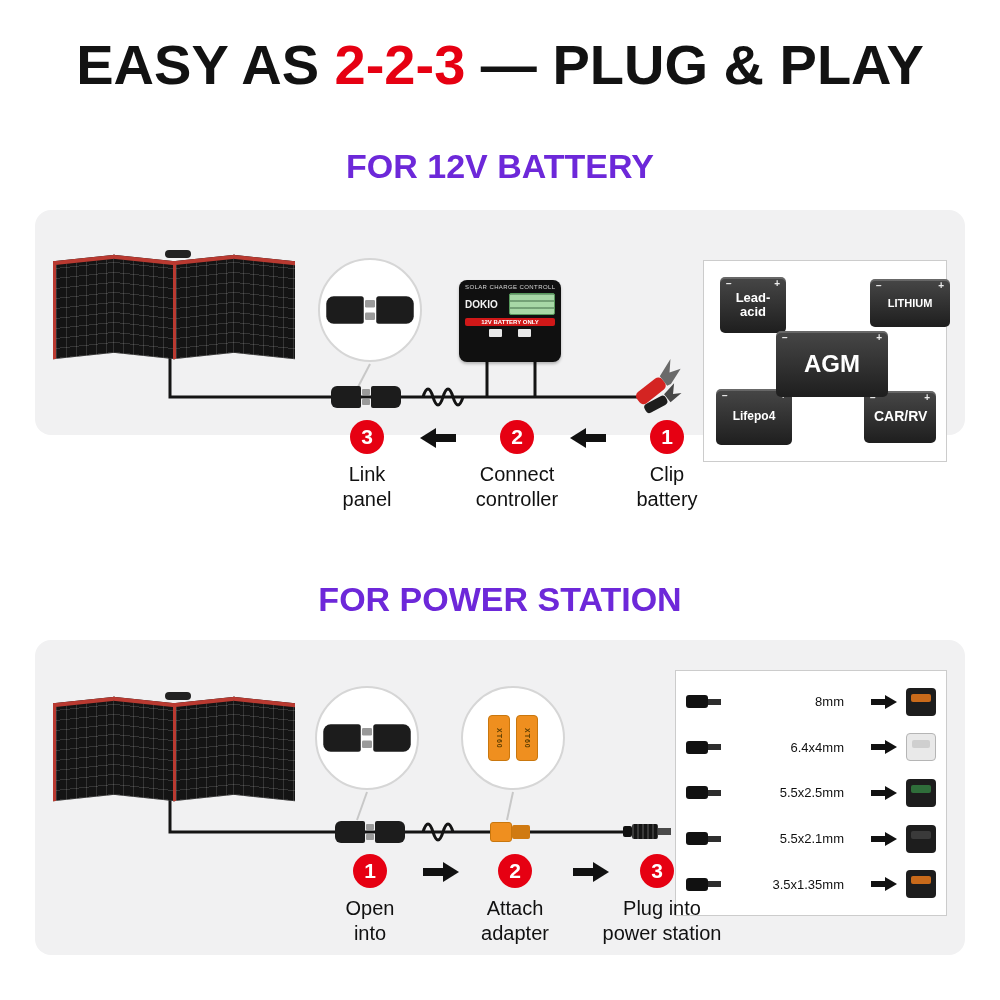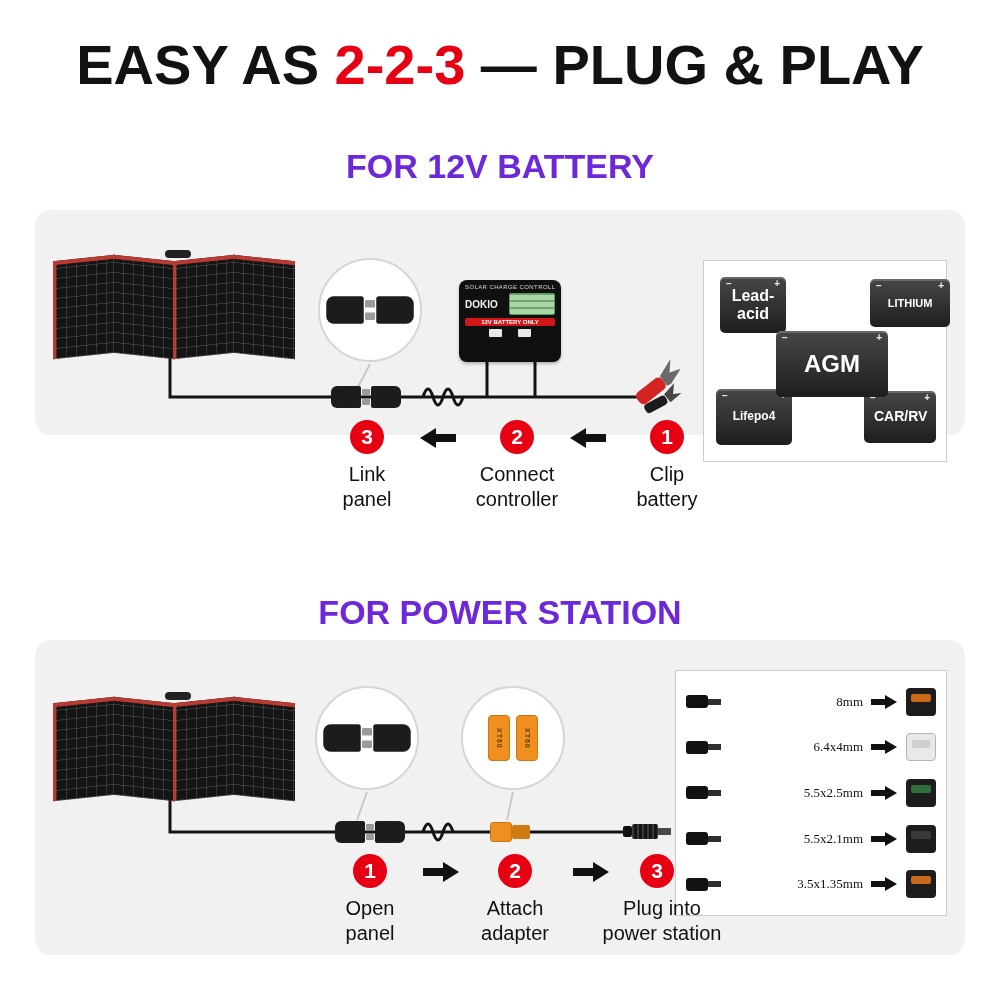--- a/index.html
+++ b/index.html
@@ -6,21 +6,21 @@
   html,body{width:1000px;height:1000px;background:#fff;font-family:"Liberation Sans",sans-serif;overflow:hidden;}
   .page{position:absolute;left:0;top:0;width:1000px;height:1000px;}
 
   
   .title{position:absolute;top:32px;left:0;width:100%;text-align:center;
          font-size:56px;font-weight:bold;color:#121212;letter-spacing:0;}
   .title .hl{color:#e60012;}
   .section-heading{position:absolute;width:100%;text-align:center;font-size:34px;
          font-weight:bold;color:#6d28d9;}
   #heading-battery{top:147px;}
-  #heading-power{top:593px;}
+  #heading-power{top:580px;}
 
   
   .card{position:absolute;left:35px;width:930px;background:#f1f1f2;border-radius:16px;}
   #card-battery{top:210px;height:225px;}
   #card-power{top:640px;height:315px;}
   .wire-svg{position:absolute;left:0;top:0;z-index:1;}
   .wire{stroke:#141414;stroke-width:3;fill:none;}
   .tail{stroke:#c8c8c8;stroke-width:2;}
 
   
@@ -69,21 +69,21 @@
 
   
   .battery-box{position:absolute;left:668px;top:50px;width:244px;height:202px;background:#fff;
     border:1px solid #cccccc;z-index:2;}
   .bat{position:absolute;background:linear-gradient(180deg,#474747,#1e1e1e);color:#fff;border-radius:5px;
     display:flex;align-items:center;justify-content:center;text-align:center;font-weight:bold;
     box-shadow:inset 0 2px 0 rgba(255,255,255,.18);}
   .bat::before{content:"−";position:absolute;left:6px;top:1px;font-size:10px;color:#eee;font-weight:bold;}
   .bat::after{content:"+";position:absolute;right:6px;top:1px;font-size:10px;color:#eee;font-weight:bold;}
   .bat .bat-label{display:block;width:52px;line-height:1.1;}
-  .b1{left:16px;top:16px;width:66px;height:56px;font-size:16px;}
+  .b1{left:16px;top:16px;width:66px;height:56px;font-size:13px;}
   .b2{left:166px;top:18px;width:80px;height:48px;font-size:11px;}
   .b3{left:72px;top:70px;width:112px;height:66px;font-size:24px;z-index:2;}
   .b3 .bat-label{width:100px;}
   .b4{left:12px;top:128px;width:76px;height:56px;font-size:12px;}
   .b5{left:160px;top:130px;width:72px;height:52px;font-size:14px;}
 
   
   .step-circle{position:absolute;width:34px;height:34px;border-radius:50%;background:#e60012;color:#fff;
     font-size:21px;font-weight:bold;display:flex;align-items:center;justify-content:center;z-index:4;}
   .step-label{position:absolute;width:120px;text-align:center;font-size:20px;color:#111;
@@ -132,21 +132,21 @@
     background-image:repeating-linear-gradient(90deg,#3a3a3a 0 2px,transparent 2px 5px);}
   .dc-plug .tip{width:13px;height:7px;background:#4a4a4a;}
 
   
   .adapter-box{position:absolute;left:640px;top:30px;width:272px;height:246px;background:#fff;
     border:1px solid #cccccc;padding:8px 10px;display:flex;flex-direction:column;justify-content:space-around;z-index:2;}
   .ad-row{display:flex;align-items:center;}
   .ad-plug{display:flex;align-items:center;flex:none;}
   .ad-plug .pb{width:22px;height:13px;background:#111;border-radius:3px;}
   .ad-plug .pt{width:13px;height:6px;background:#2e2e2e;}
-  .ad-size{flex:1;text-align:right;font-size:13px;color:#111;margin-right:8px;font-family:Liberation Serif, serif;}
+  .ad-size{flex:1;text-align:right;font-size:13px;color:#111;margin-right:27px;}
   .ad-arrow{position:relative;width:26px;height:14px;flex:none;}
   .ad-arrow .shaft{position:absolute;left:0;top:4px;width:14px;height:6px;background:#111;}
   .ad-arrow .head{position:absolute;right:0;top:0;width:0;height:0;border-left:12px solid #111;
     border-top:7px solid transparent;border-bottom:7px solid transparent;}
   .dev{width:30px;height:28px;border-radius:4px;margin-left:9px;background:#1d1d1d;position:relative;flex:none;}
   .dev::after{content:"";position:absolute;left:5px;top:6px;right:5px;height:8px;background:#3a3a3a;border-radius:2px;}
   .dev.d1::after{background:#c96a1a;}
   .dev.d2{background:#e9e9e9;border:1px solid #b5b5b5;}
   .dev.d2::after{background:#cfcfcf;}
   .dev.d3::after{background:#2f6e3a;}
@@ -388,20 +388,20 @@
         <span class="shaft"></span>
         <span class="head"></span>
       </div>
     <div class="step-circle sc-b">2</div>
     <div class="step-arrow arrow-right ar-b">
         <span class="shaft"></span>
         <span class="head"></span>
       </div>
     <div class="step-circle sc-c">3</div>
     <div class="step-label sl-a">Open
-panel</div>
+into</div>
     <div class="step-label sl-b">Attach
 adapter</div>
     <div class="step-label sl-c">Plug into
 power station</div>
   </div>
 
 </div>
 
 </body></html>

